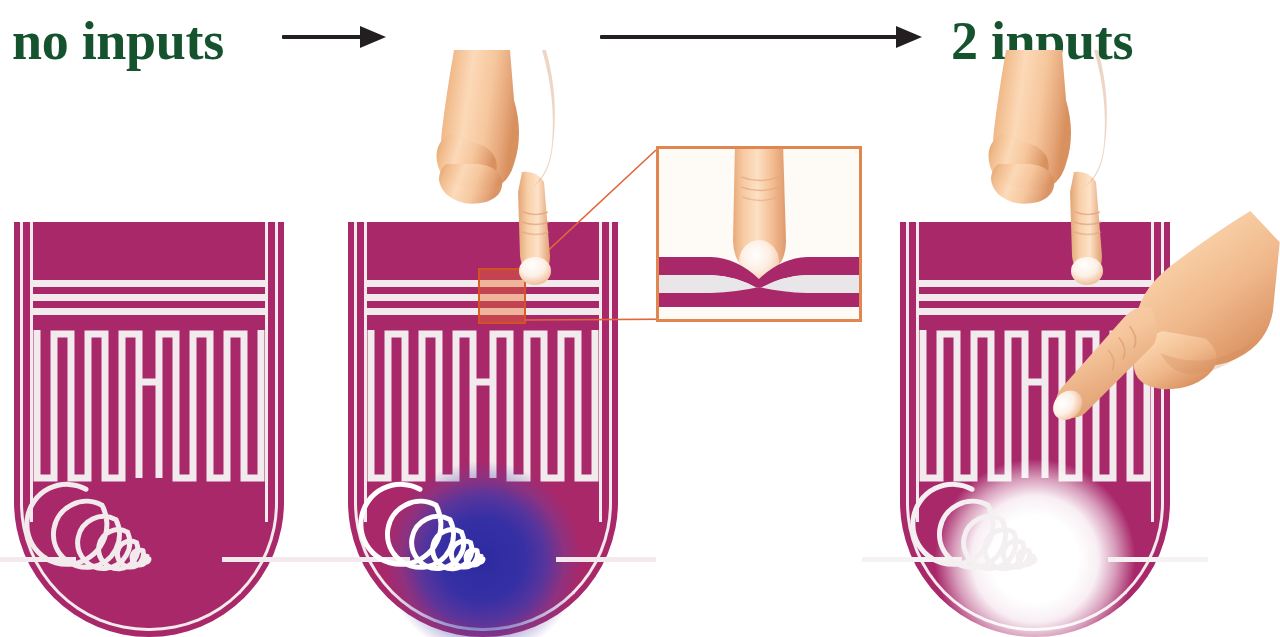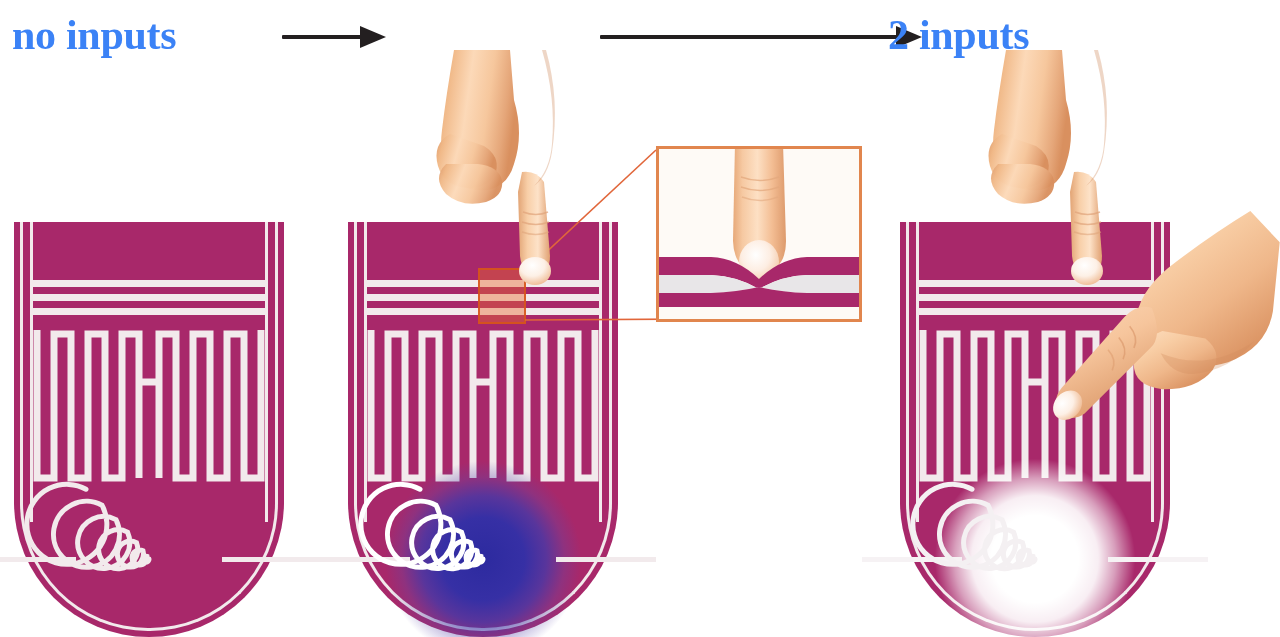--- a/index.html
+++ b/index.html
@@ -17,30 +17,30 @@
     height: 637px;
     background: #ffffff;
     overflow: hidden;
   }
 
   
   .hdr-label {
     position: absolute;
     font-family: "Liberation Serif", serif;
     font-weight: bold;
-    font-size: 42px;
-    color: #3b82f6;
+    font-size: 54px;
+    color: #14532d;
     letter-spacing: -0.3px;
     white-space: nowrap;
     line-height: 1;
     top: 14px;
   }
   #hdr-no-inputs { left: 12px; }
   #hdr-1-input   { left: 400px; }
-  #hdr-2-inputs  { left: 888px; }
+  #hdr-2-inputs  { left: 951px; }
 
   .arrow {
     position: absolute;
     height: 26px;
     top: 24px;
   }
   .arrow .shaft {
     position: absolute;
     left: 0;
     top: 11px;

